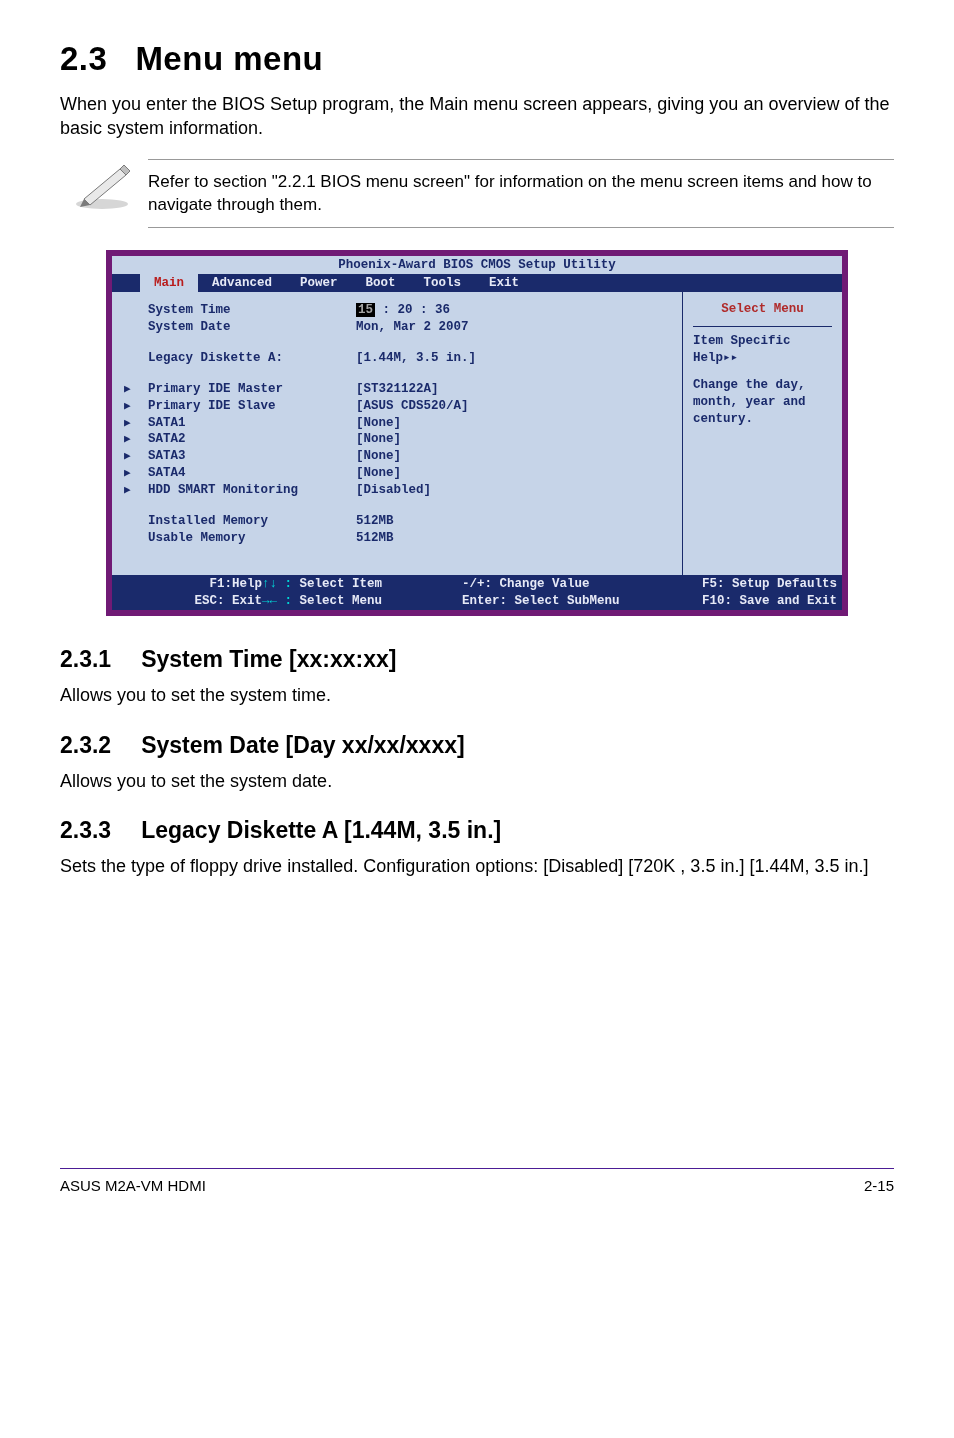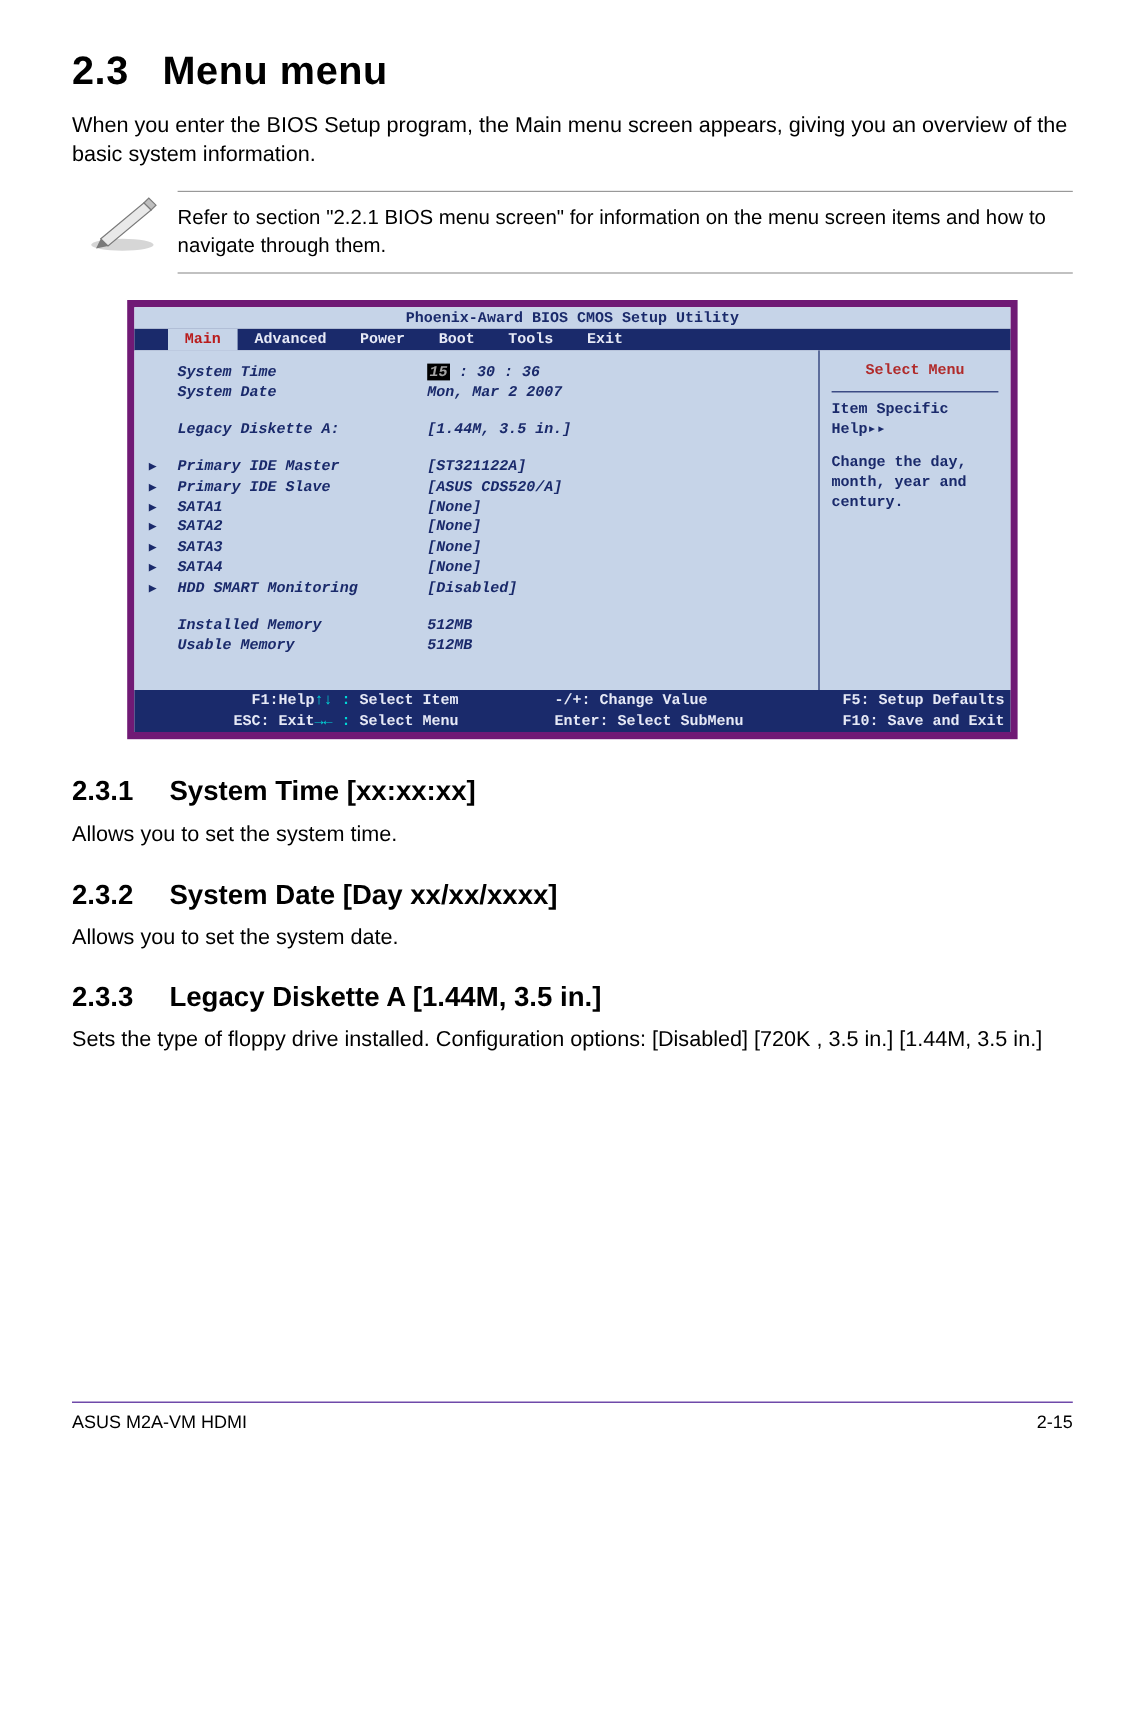--- a/index.html
+++ b/index.html
@@ -88,21 +88,21 @@
     border-left: 1.5px solid #1a2a6b;
     padding: 4px 10px 10px 10px;
   }
   .bios-right .sel-menu {
     color: #b02a2a;
     text-align: center;
     padding: 6px 0 10px 0;
     border-bottom: 1.5px solid #1a2a6b;
   }
   .bios-right .help-txt { padding-top: 6px; line-height: 1.35; }
-  .bios-row { display: flex; line-height: 1.35; font-style: italic; }
+  .bios-row { display: flex; line-height: 1.35; }
   .lbl { width: 230px; padding-left: 22px; }
   .val { flex: 1; }
   .tri { position: absolute; left: 12px; color: #1a2a6b; }
   .tri::before { content: "▶"; font-size: 11px; }
   .hl {
     background: #000;
     color: #a3a3a3;
     padding: 0 2px;
   }
   .bios-footer {
@@ -165,21 +165,21 @@
       <span class="bios-tab">Advanced</span>
       <span class="bios-tab">Power</span>
       <span class="bios-tab">Boot</span>
       <span class="bios-tab">Tools</span>
       <span class="bios-tab">Exit</span>
     </div>
     <div class="bios-body">
       <div class="bios-left">
         <div class="bios-row">
           <span class="lbl">System Time</span>
-          <span class="val"><span class="hl">15</span><span> : 30 : 36</span></span>
+          <span class="val"><span class="hl">15</span><span> : 20 : 36</span></span>
         </div>
         <div class="bios-row">
           <span class="lbl">System Date</span>
           <span class="val">Mon, Mar 2  2007</span>
         </div>
         <div style="height:14px"></div>
         <div class="bios-row">
           <span class="lbl">Legacy Diskette A:</span>
           <span class="val">[1.44M, 3.5 in.]</span>
         </div>

